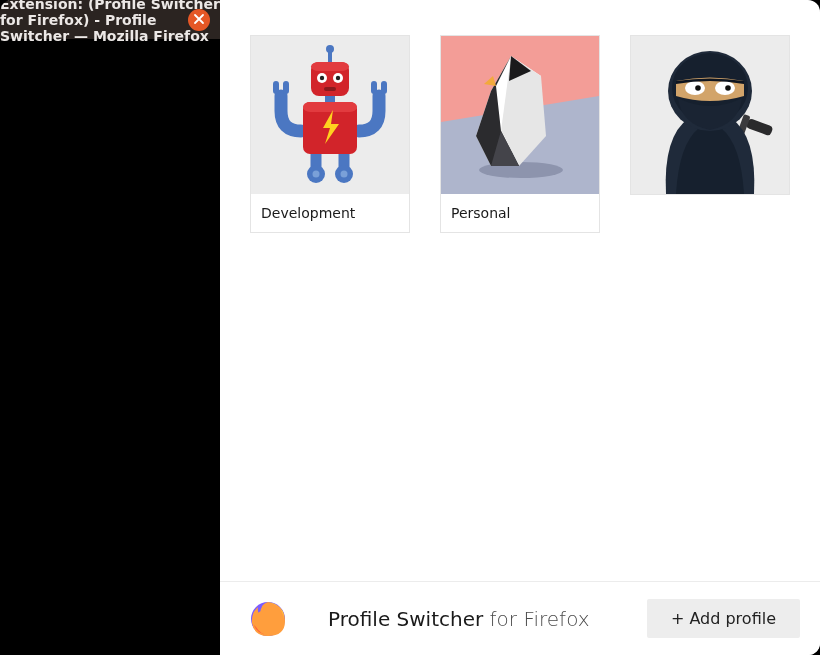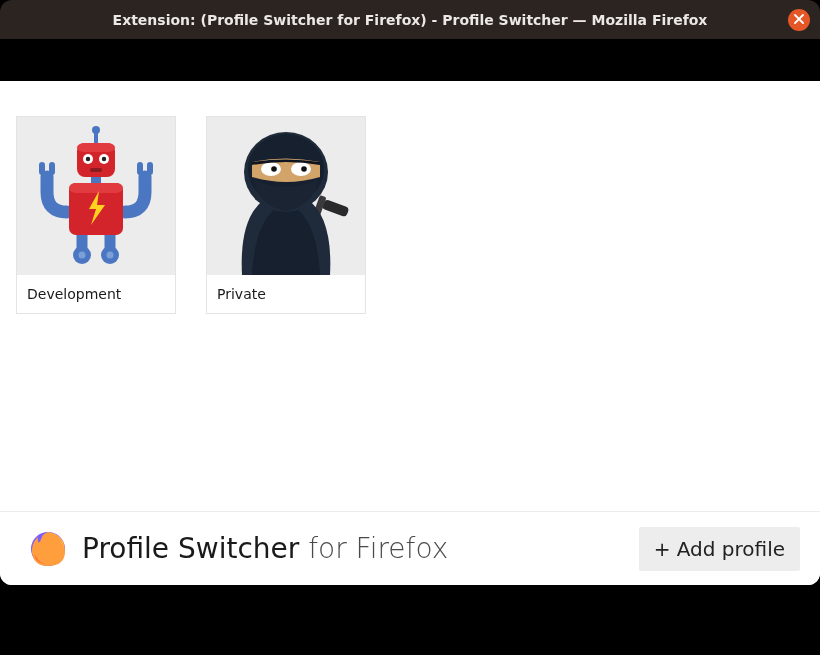--- a/index.html
+++ b/index.html
@@ -1,57 +1,57 @@
 <!DOCTYPE html>
 <html><head>
 <meta charset="utf-8">
 <style>
   * { box-sizing: border-box; margin: 0; padding: 0; }
   html, body { width: 820px; height: 655px; font-family: "Segoe UI", "DejaVu Sans", sans-serif; background: #000; }
   .window {
-    width: 820px; height: 585px; background: #000; border-radius: 12px; overflow: hidden;
-    display: flex; flex-direction: column; gap: 42px;
+    width: 820px; height: 655px; background: #000; border-radius: 12px; overflow: hidden;
+    display: flex; flex-direction: row;
   }
   .titlebar {
     height: 39px; background: #2b2421; color: #ece8e6; display: flex; align-items: center;
     justify-content: center; position: relative; font-size: 14px; font-weight: 600;
   }
   .titlebar-close {
     position: absolute; right: 10px; top: 50%; transform: translateY(-50%);
     width: 22px; height: 22px; border-radius: 50%; background: #e55726;
     display: flex; align-items: center; justify-content: center; cursor: pointer;
   }
   .titlebar-close svg { width: 12px; height: 12px; }
   .content {
     flex: 1; background: #fff; display: flex; flex-direction: column;
   }
   .profiles {
-    flex: 1; padding: 35px 16px; display: flex; gap: 30px; align-items: flex-start;
+    flex: 1; padding: 35px 30px; display: flex; gap: 30px; align-items: flex-start;
   }
   .profile-card {
     width: 160px; background: #fff; border: 1px solid #e4e4e4; cursor: pointer;
     display: flex; flex-direction: column;
   }
   .profile-avatar {
     width: 158px; height: 158px; display: flex; align-items: center; justify-content: center;
     overflow: hidden;
   }
   .profile-label {
     padding: 11px 10px; font-size: 14px; color: #1a1a1a; font-weight: 500;
   }
   .footer {
     height: 74px; background: #fff; border-top: 1px solid #ececec;
     display: flex; align-items: center; padding: 0 20px 0 28px;
   }
   .footer-logo { width: 40px; height: 40px; margin-right: 14px; }
-  .footer-title { font-size: 28px; color: #1a1a1a; flex: 1; }
+  .footer-title { font-size: 20px; color: #1a1a1a; flex: 1; margin-left: 26px; }
   .footer-title .thin { font-weight: 300; color: #4a4a4a; }
   .footer-buttons { display: flex; gap: 10px; }
   .footer-btn {
-    background: #ededed; border: none; padding: 10px 15px; font-size: 20px;
+    background: #ededed; border: none; padding: 10px 24px; font-size: 16px;
     color: #222; cursor: pointer; border-radius: 2px; font-family: inherit;
   }
 </style>
 </head>
 <body>
 
 <div class="window">
 
   <div class="titlebar">
     <span>Extension: (Profile Switcher for Firefox) - Profile Switcher — Mozilla Firefox</span>
@@ -101,20 +101,41 @@
             <circle cx="87" cy="42" r="5" fill="#fff"></circle>
             <circle cx="71" cy="42" r="2.2" fill="#222"></circle>
             <circle cx="87" cy="42" r="2.2" fill="#222"></circle>
 
             <rect x="73" y="51" width="12" height="4" rx="2" fill="#8a1a1e"></rect>
           </svg>
         </div>
         <div class="profile-label">Development</div>
       </div>
 
+      <div class="profile-card">
+        <div class="profile-avatar">
+          <svg width="158" height="158" viewBox="0 0 158 158">
+            <rect x="0" y="0" width="158" height="158" fill="#aeb5cc"></rect>
+            <rect x="0" y="0" width="158" height="86" fill="#f39d97"></rect>
+            <polygon points="0,86 158,60 158,158 0,158" fill="#aeb5cc"></polygon>
+
+            <ellipse cx="80" cy="134" rx="42" ry="8" fill="#8d94ad"></ellipse>
+
+            <polygon points="70,20 100,40 100,95 50,130 35,100 50,55" fill="#ffffff"></polygon>
+            <polygon points="70,20 100,40 105,100 78,130 60,95" fill="#e6e6e6"></polygon>
+            <polygon points="70,20 55,50 60,95 78,130 50,130 35,100 50,55" fill="#2b2b2e"></polygon>
+            <polygon points="70,20 90,35 68,45" fill="#1a1a1c"></polygon>
+
+            <polygon points="52,40 43,48 55,50" fill="#f2a93c"></polygon>
+
+            <polygon points="60,95 78,130 50,130" fill="#44444a"></polygon>
+          </svg>
+        </div>
+        <div class="profile-label">Personal</div>
+      </div>
 
       <div class="profile-card">
         <div class="profile-avatar" style="background:#ececec;">
           <svg width="158" height="158" viewBox="0 0 158 158">
 
             <rect x="118" y="82" width="26" height="10" rx="4" fill="#2a2a2c" transform="rotate(20 118 82)"></rect>
             <rect x="113" y="78" width="7" height="22" rx="2" fill="#3a3a3d" transform="rotate(20 113 78)"></rect>
 
             <path d="M 35 158 Q 32 100 58 82 Q 78 72 100 82 Q 126 100 123 158 Z" fill="#1f2a3a"></path>
             <path d="M 45 158 Q 48 108 68 92 L 90 92 Q 110 108 113 158 Z" fill="#16202e"></path>
@@ -127,21 +148,20 @@
             <ellipse cx="64" cy="52" rx="10" ry="7" fill="#fff"></ellipse>
             <ellipse cx="94" cy="52" rx="10" ry="7" fill="#fff"></ellipse>
             <circle cx="67" cy="52" r="2.8" fill="#111"></circle>
             <circle cx="97" cy="52" r="2.8" fill="#111"></circle>
 
             <path d="M 45 45 Q 79 40 113 45 L 113 48 Q 79 42 45 48 Z" fill="#0e1520"></path>
 
             <path d="M 47 62 Q 79 78 111 62 Q 108 88 79 94 Q 50 88 47 62 Z" fill="#1a2433"></path>
           </svg>
         </div>
-        <div class="profile-label">Private</div>
       </div>
 
 
     </div>
 
     <div class="footer">
       <span class="footer-logo">
         <svg width="40" height="40" viewBox="0 0 40 40">
           <circle cx="20" cy="20" r="17" fill="#7a5cff"></circle>
           <path d="M 20 3 Q 37 6 37 22 Q 37 37 20 37 Q 6 37 4 24 Q 3 14 10 8 Q 9 14 13 16 Q 11 10 16 6 Q 15 11 20 12 Q 26 12 28 18 Q 31 14 28 9 Q 34 13 34 22 Q 34 33 21 34 Q 10 34 8 23 Q 7 15 14 11 Q 12 6 20 3 Z" fill="#ff9e3d"></path>

